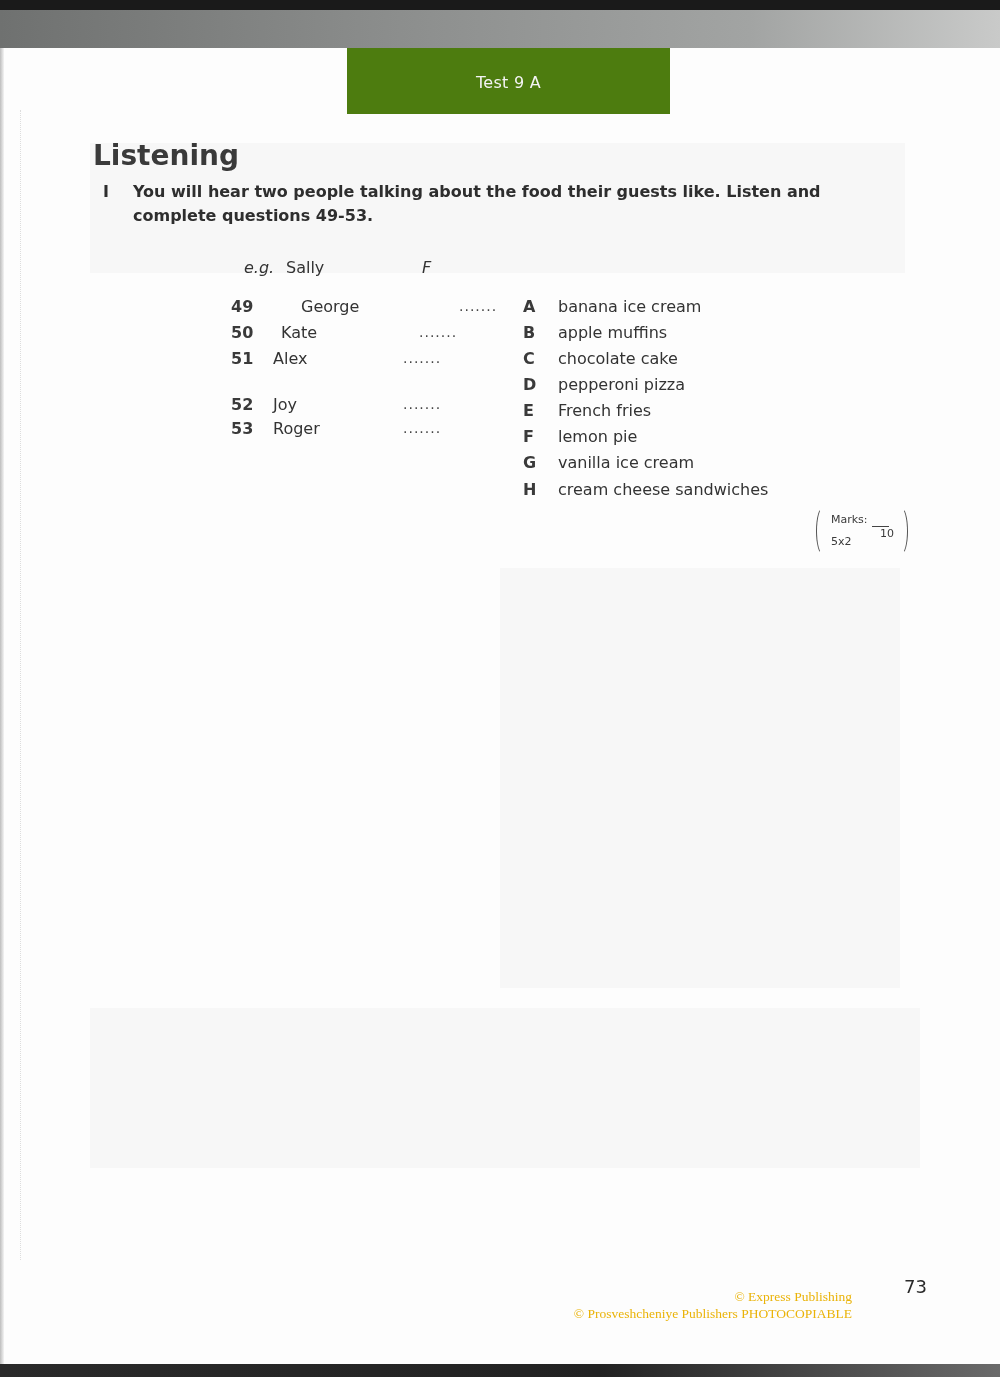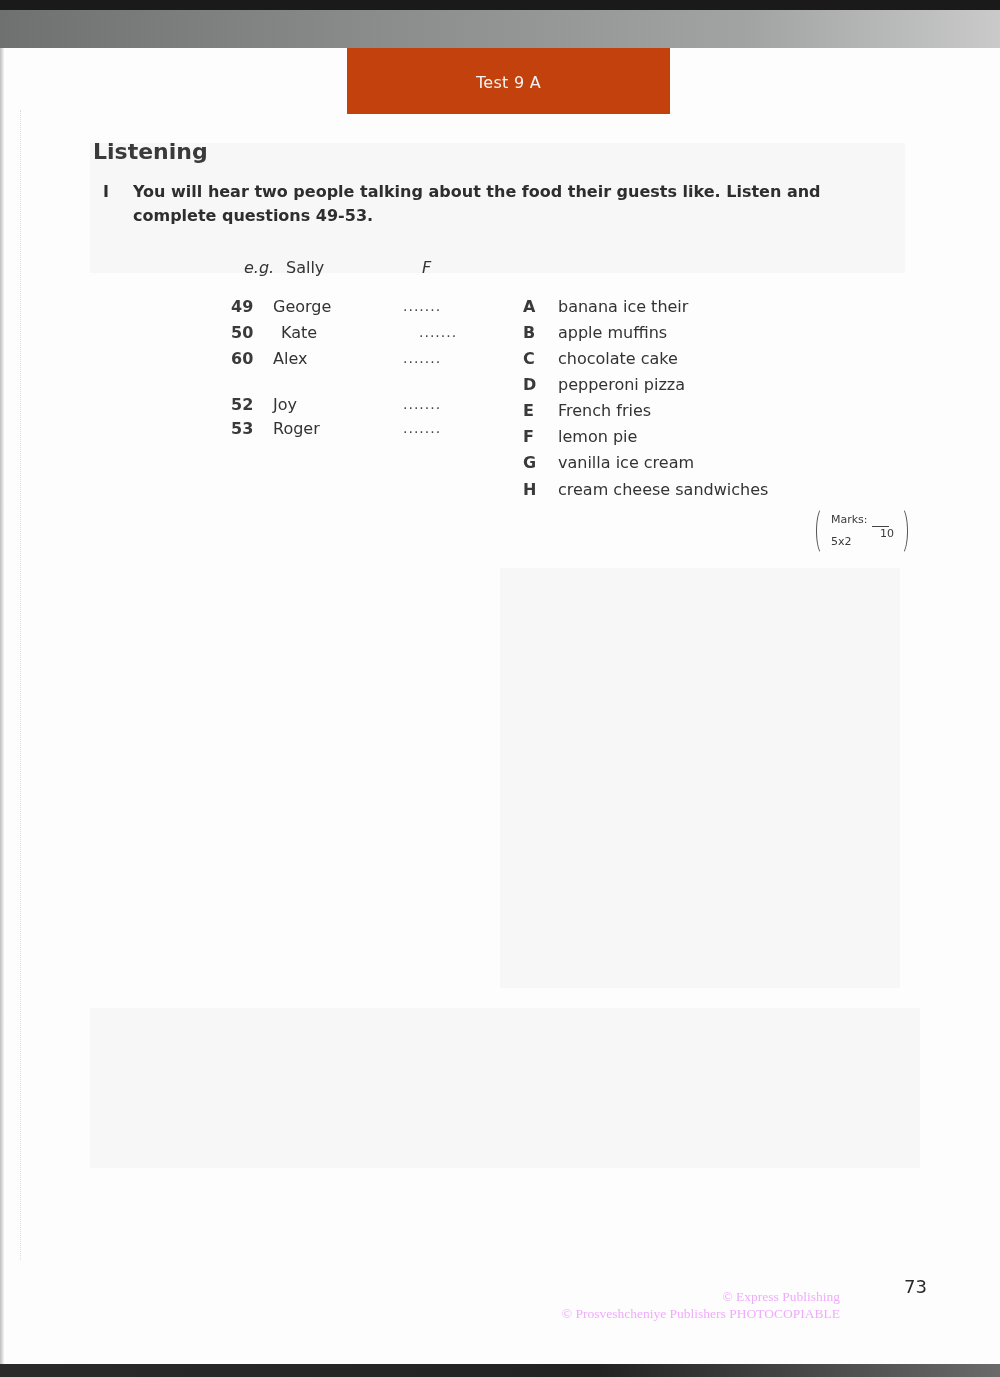--- a/index.html
+++ b/index.html
@@ -50,35 +50,35 @@
       position: absolute;
       left: 20px; top: 110px;
       width: 6px; height: 1150px;
       border-left: 1px dotted #d6d6d6;
       opacity: 0.8;
     }
     .header-bar {
       position: absolute;
       left: 347px; top: 48px;
       width: 323px; height: 66px;
-      background: #c2410c;
+      background: #4d7c0f;
       display: flex;
       align-items: center;
       justify-content: center;
     }
     .header-title {
       color: #f4f4f4;
       font-size: 16px;
       letter-spacing: 0.3px;
       margin-top: 2px;
     }
     .section-title {
       position: absolute;
       left: 93px; top: 139px;
-      font-size: 22px;
+      font-size: 28px;
       font-weight: bold;
       color: #3a3a3a;
     }
     .instruction {
       position: absolute;
       left: 103px; top: 180px;
       width: 770px;
       font-size: 16px;
       font-weight: bold;
       line-height: 24px;
@@ -192,26 +192,26 @@
       left: 15px; top: 28px;
     }
     .marks-total {
       position: absolute;
       left: 64px; top: 20px;
     }
 
     
     .footer-publisher {
       position: absolute;
-      left: 500px; top: 1288px;
+      left: 512px; top: 1288px;
       width: 340px;
       text-align: right;
       font-family: "Liberation Serif", serif;
       font-size: 13.5px;
-      color: #f0abfc;
+      color: #eab308;
       line-height: 17px;
     }
     .page-number {
       position: absolute;
       left: 904px; top: 1276px;
       font-size: 18px;
       color: #2a2a2a;
     }
 
     
@@ -246,49 +246,49 @@
   <span class="instruction-num">I</span>
   <span class="instruction-text">You will hear two people talking about the food their guests like. Listen and complete questions 49-53.</span>
 </div>
 
 <div class="example-row">
   <span class="eg-label">e.g.</span>
   <span class="eg-name">Sally</span>
   <span class="eg-answer">F</span>
 </div>
 
-<div class="q-row" style="top:294px;">
+<div class="q-row" style="top:294px;gap:28px;">
   <span class="q-num">49</span>
   <span class="q-name">George</span>
   <span class="q-blank">.......</span>
 </div>
 <div class="q-row" style="top:320px;gap:8px;">
   <span class="q-num">50</span>
   <span class="q-name">Kate</span>
   <span class="q-blank">.......</span>
 </div>
 <div class="q-row" style="top:346px;">
-  <span class="q-num">60</span>
+  <span class="q-num">51</span>
   <span class="q-name">Alex</span>
   <span class="q-blank">.......</span>
 </div>
 <div class="q-row" style="top:372px;margin-top:20px;">
   <span class="q-num">52</span>
   <span class="q-name">Joy</span>
   <span class="q-blank">.......</span>
 </div>
 <div class="q-row" style="top:416px;">
   <span class="q-num">53</span>
   <span class="q-name">Roger</span>
   <span class="q-blank">.......</span>
 </div>
 
 <div class="opt-row" style="top:294px;">
   <span class="opt-letter">A</span>
-  <span>banana ice their</span>
+  <span>banana ice cream</span>
 </div>
 <div class="opt-row" style="top:320px;">
   <span class="opt-letter">B</span>
   <span>apple muffins</span>
 </div>
 <div class="opt-row" style="top:346px;">
   <span class="opt-letter">C</span>
   <span>chocolate cake</span>
 </div>
 <div class="opt-row" style="top:372px;">

